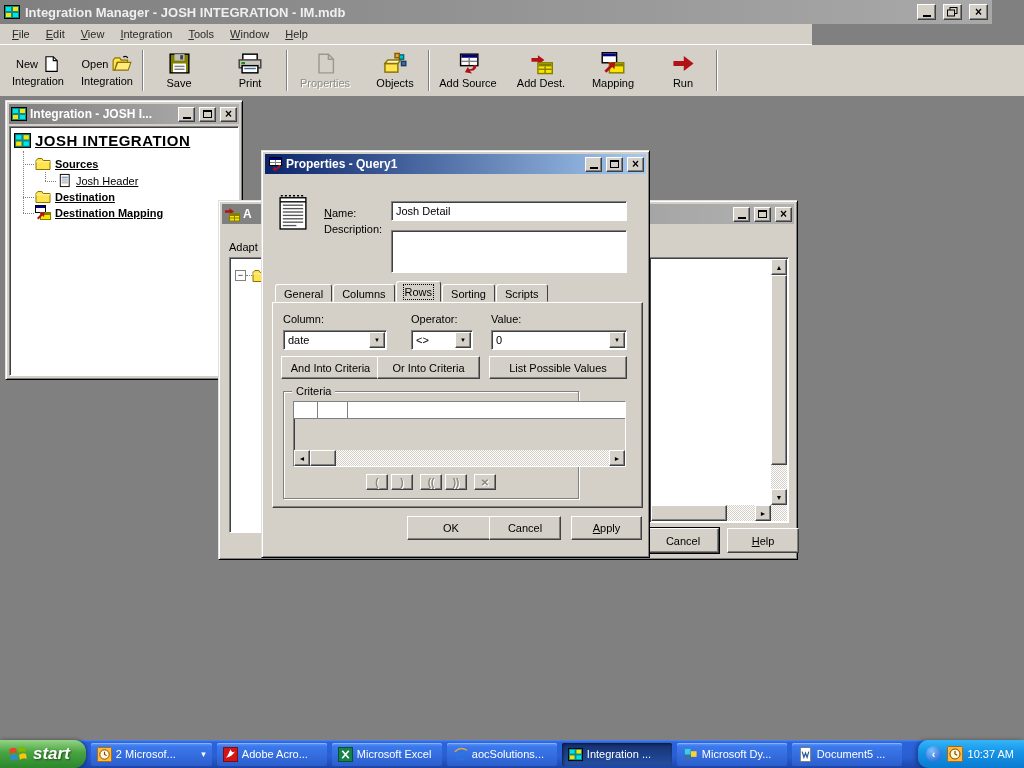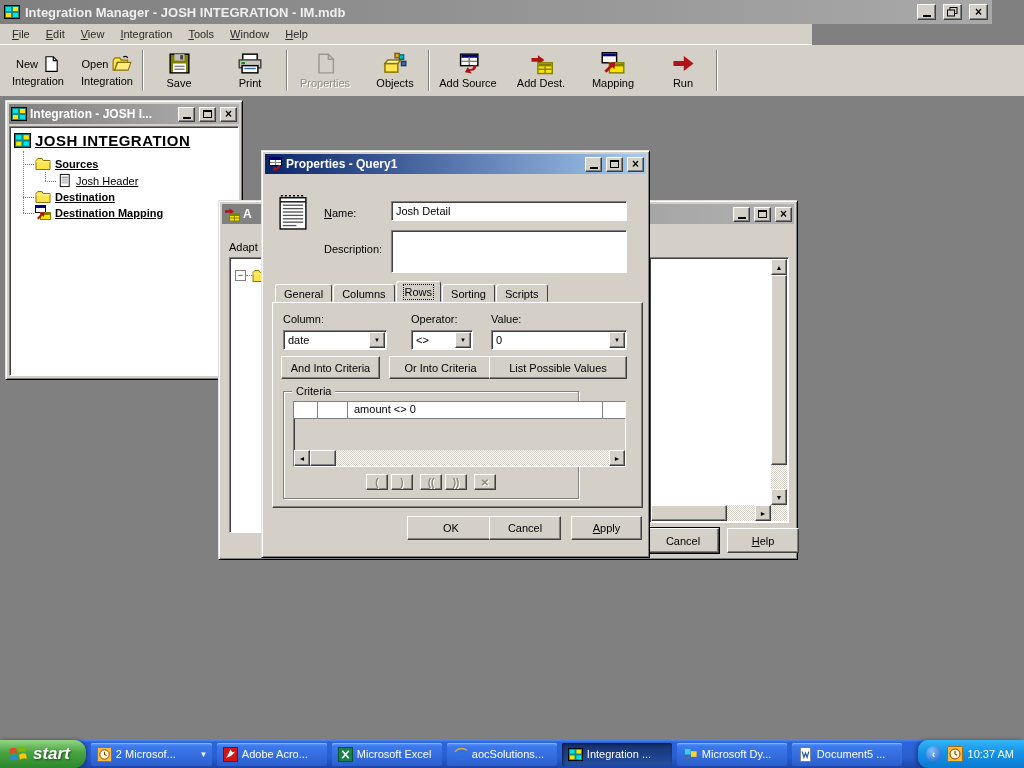--- a/index.html
+++ b/index.html
@@ -428,21 +428,21 @@
         </span>
     </div>
 
     <svg width="30" height="38" style="position:absolute;left:16px;top:42px">
         <use href="#s-notepad"></use>
       </svg>
 
     <span class="lbl" style="left:62px;top:56px"><u>N</u>ame:</span>
     <input class="sunken" style="position: absolute; left: 129px; top: 50px; width: 236px; height: 20px; padding: 0px 4px; font: 11px &quot;Liberation Sans&quot;, sans-serif; outline: none;" value="Josh Detail">
 
-    <span class="lbl" style="left:62px;top:92px">Description:</span>
+    <span class="lbl" style="left:62px;top:72px">Description:</span>
     <div class="sunken" style="position:absolute;left:129px;top:79px;width:236px;height:43px"><span></span></div>
 
     <div style="position:absolute;left:13px;top:133px;display:flex;align-items:center;z-index:2">
       <span class="tab"><span class="tl">General</span></span>
       <span class="tab"><span class="tl">Columns</span></span>
       <span class="tab active"><span class="tl">Rows</span></span>
       <span class="tab"><span class="tl">Sorting</span></span>
       <span class="tab"><span class="tl">Scripts</span></span>
     </div>
 
@@ -459,34 +459,33 @@
       </div>
       <span class="lbl" style="left:218px;top:10px">Value:</span>
       <div class="combo" style="left:218px;top:27px;width:136px">
         <span class="cfield">0</span>
         <span class="dd">▼</span>
       </div>
 
       <div class="btn" style="position:absolute;left:8px;top:53px;width:99px;height:23px">
           <span>And Into Criteria</span>
         </div>
-      <div class="btn" style="position:absolute;left:116px;top:53px;width:103px;height:23px">
+      <div class="btn" style="position:absolute;left:104px;top:53px;width:103px;height:23px">
           <span>Or Into Criteria</span>
         </div>
       <div class="btn" style="position:absolute;left:216px;top:53px;width:138px;height:23px">
           <span>List Possible Values</span>
         </div>
 
       <div class="group" style="left:10px;top:88px;width:296px;height:108px">
         <span class="group-label">Criteria</span>
         <div class="sunken" style="position:absolute;left:9px;top:9px;width:333px;height:66px;background:#d4d0c8;overflow:hidden">
           <div style="display:flex;background:#fff;border-bottom:1px solid #808080">
             <span class="cell" style="width:24px"></span>
             <span class="cell" style="width:30px"></span>
-            <span class="cell" style="flex:1;padding:1px 0 0 6px">amount &lt;&gt; 0</span>
             <span style="width:22px;height:16px"></span>
           </div>
           <div style="position:absolute;left:0;right:0;bottom:0;height:16px;display:flex">
             <span class="sb-btn">◄</span>
             <span class="sb-thumb" style="width:26px"></span>
             <span class="trk" style="flex:1"></span>
             <span class="sb-btn">►</span>
           </div>
         </div>
         <div style="position:absolute;left:0;right:0;bottom:8px;display:flex;justify-content:center;gap:3px">

